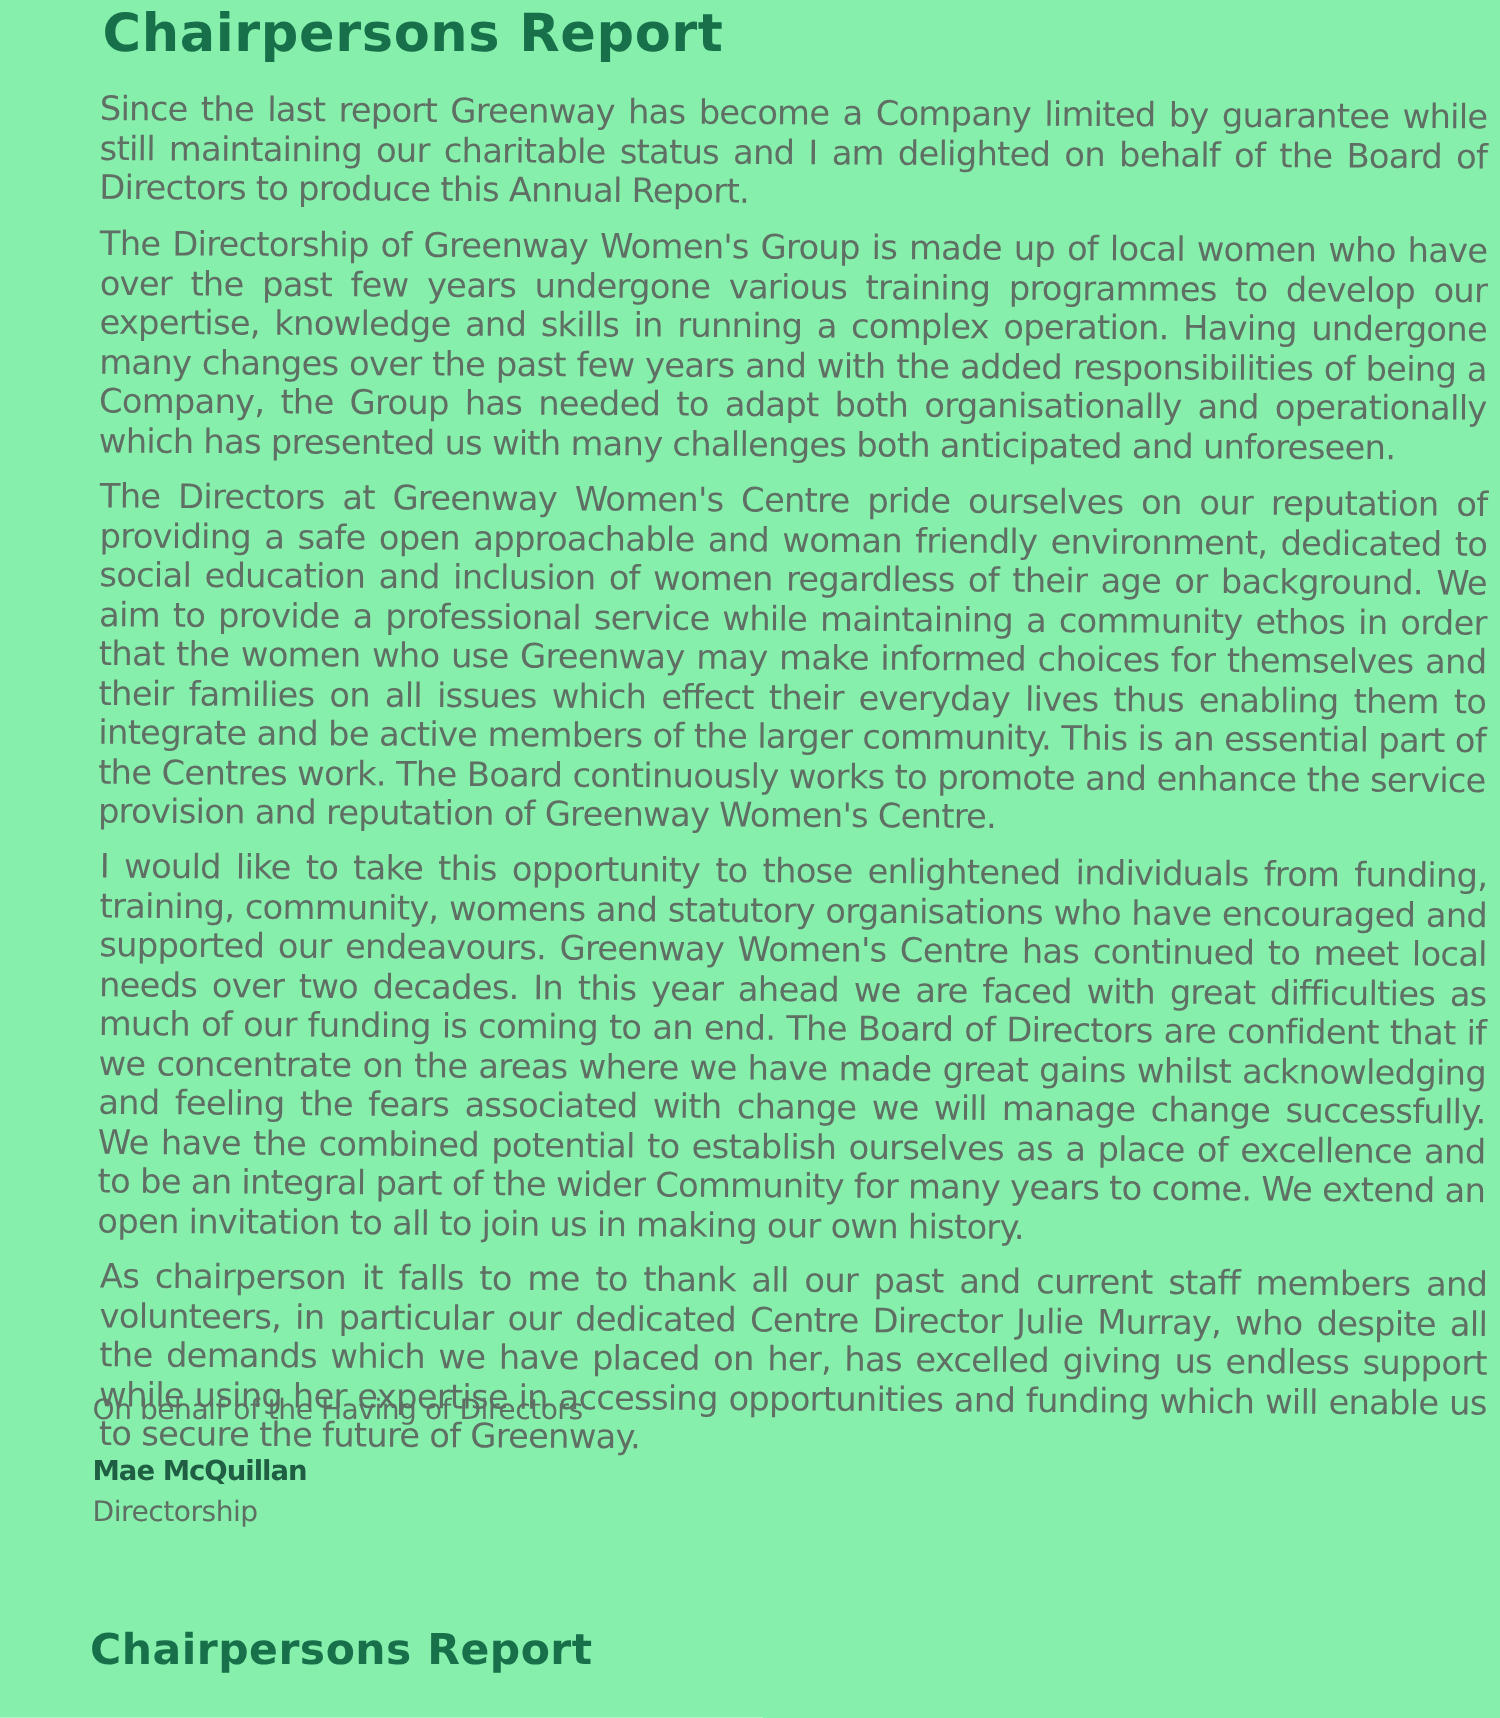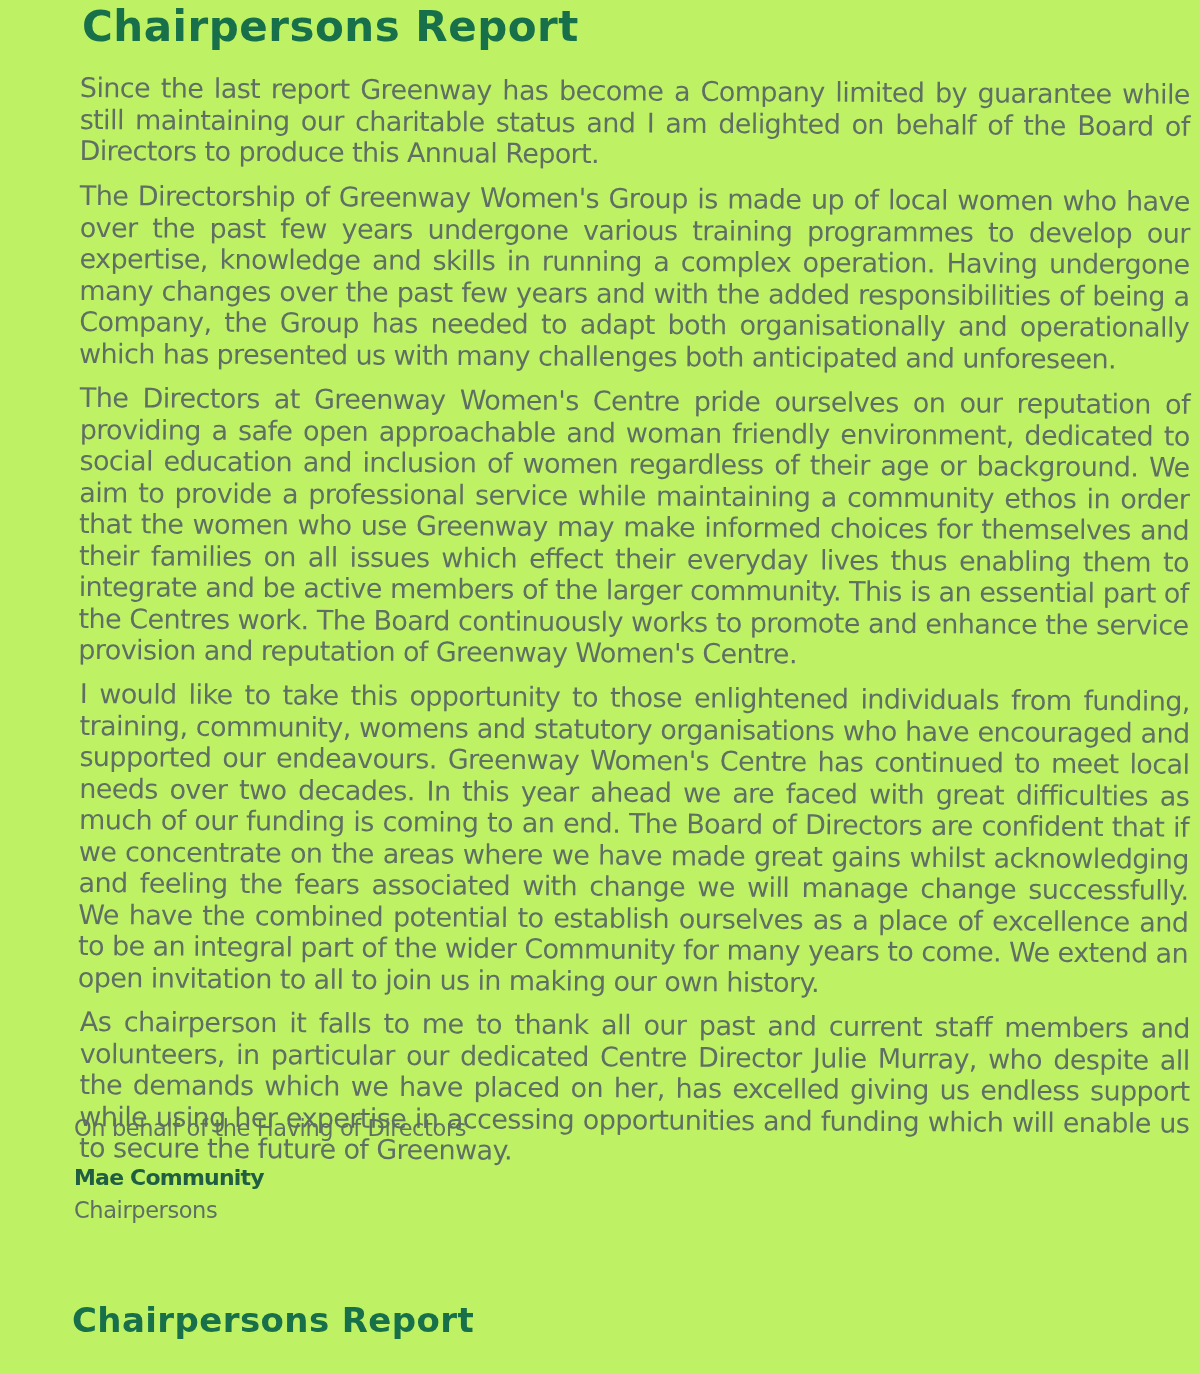--- a/index.html
+++ b/index.html
@@ -11,21 +11,21 @@
       width: 1200px;
       height: 1374px;
       position: relative;
       overflow: hidden;
       font-family: "DejaVu Sans", sans-serif;
     }
     .page {
       position: absolute;
       left: 0; top: 0;
       width: 1200px; height: 1374px;
-      background: #bef264;
+      background: #86efac;
     }
     .title-top {
       position: absolute;
       left: 82px;
       top: -2px;
       font-family: "DejaVu Sans", sans-serif;
       font-weight: bold;
       font-size: 42px;
       letter-spacing: 0.5px;
       color: #17704a;
@@ -107,18 +107,18 @@
 
   <div class="body-text">
     <p class="para p1">Since the last report Greenway has become a Company limited by guarantee while still maintaining our charitable status and I am delighted on behalf of the Board of Directors to produce this Annual Report.</p>
     <p class="para p2">The Directorship of Greenway Women's Group is made up of local women who have over the past few years undergone various training programmes to develop our expertise, knowledge and skills in running a complex operation.   Having undergone many changes over the past few years and with the added responsibilities of  being a Company, the Group has needed to adapt both organisationally and operationally which has presented us with many challenges both anticipated and unforeseen.</p>
     <p class="para p3">The Directors at Greenway Women's Centre pride ourselves on our reputation of providing a safe open approachable and woman friendly environment, dedicated to social education and inclusion of women regardless of their age or background.  We aim to provide a professional service while maintaining a community ethos in order that the women who use Greenway may make informed choices for themselves and their families on all issues which effect their everyday lives thus enabling them to integrate and be active members of the larger community.  This is an essential part of the Centres work.  The Board continuously works to promote and enhance the service provision and reputation of Greenway Women's Centre.</p>
     <p class="para p4">I would like to take this opportunity to those enlightened individuals from funding, training, community, womens and statutory organisations who have encouraged and supported our endeavours.   Greenway Women's Centre has continued to meet local needs over two decades.  In this year ahead we are faced with great difficulties as much of our funding is coming to an end.  The Board of Directors are confident that if we concentrate on the areas where we have made great gains whilst acknowledging and feeling the fears associated with change we will manage change successfully.  We have the combined potential to establish ourselves as a place of excellence and to be an integral part of the wider Community for many years to come.  We extend an open invitation to all to join us in making our own history.</p>
     <p class="para p5">As chairperson it falls to me to thank all our past and current staff members and volunteers, in particular our dedicated Centre Director Julie Murray, who despite all the demands which we have placed on her, has excelled giving us endless support while using her expertise in accessing opportunities and funding which will enable us to secure the future of Greenway.</p>
   </div>
 
   <p class="signoff">On behalf of the Having of Directors</p>
-  <p class="sig-name">Mae Community</p>
-  <p class="sig-role">Chairpersons</p>
+  <p class="sig-name">Mae McQuillan</p>
+  <p class="sig-role">Directorship</p>
 
   <h2 class="title-bottom">Chairpersons Report</h2>
 
 </div>
 
 </body></html>

